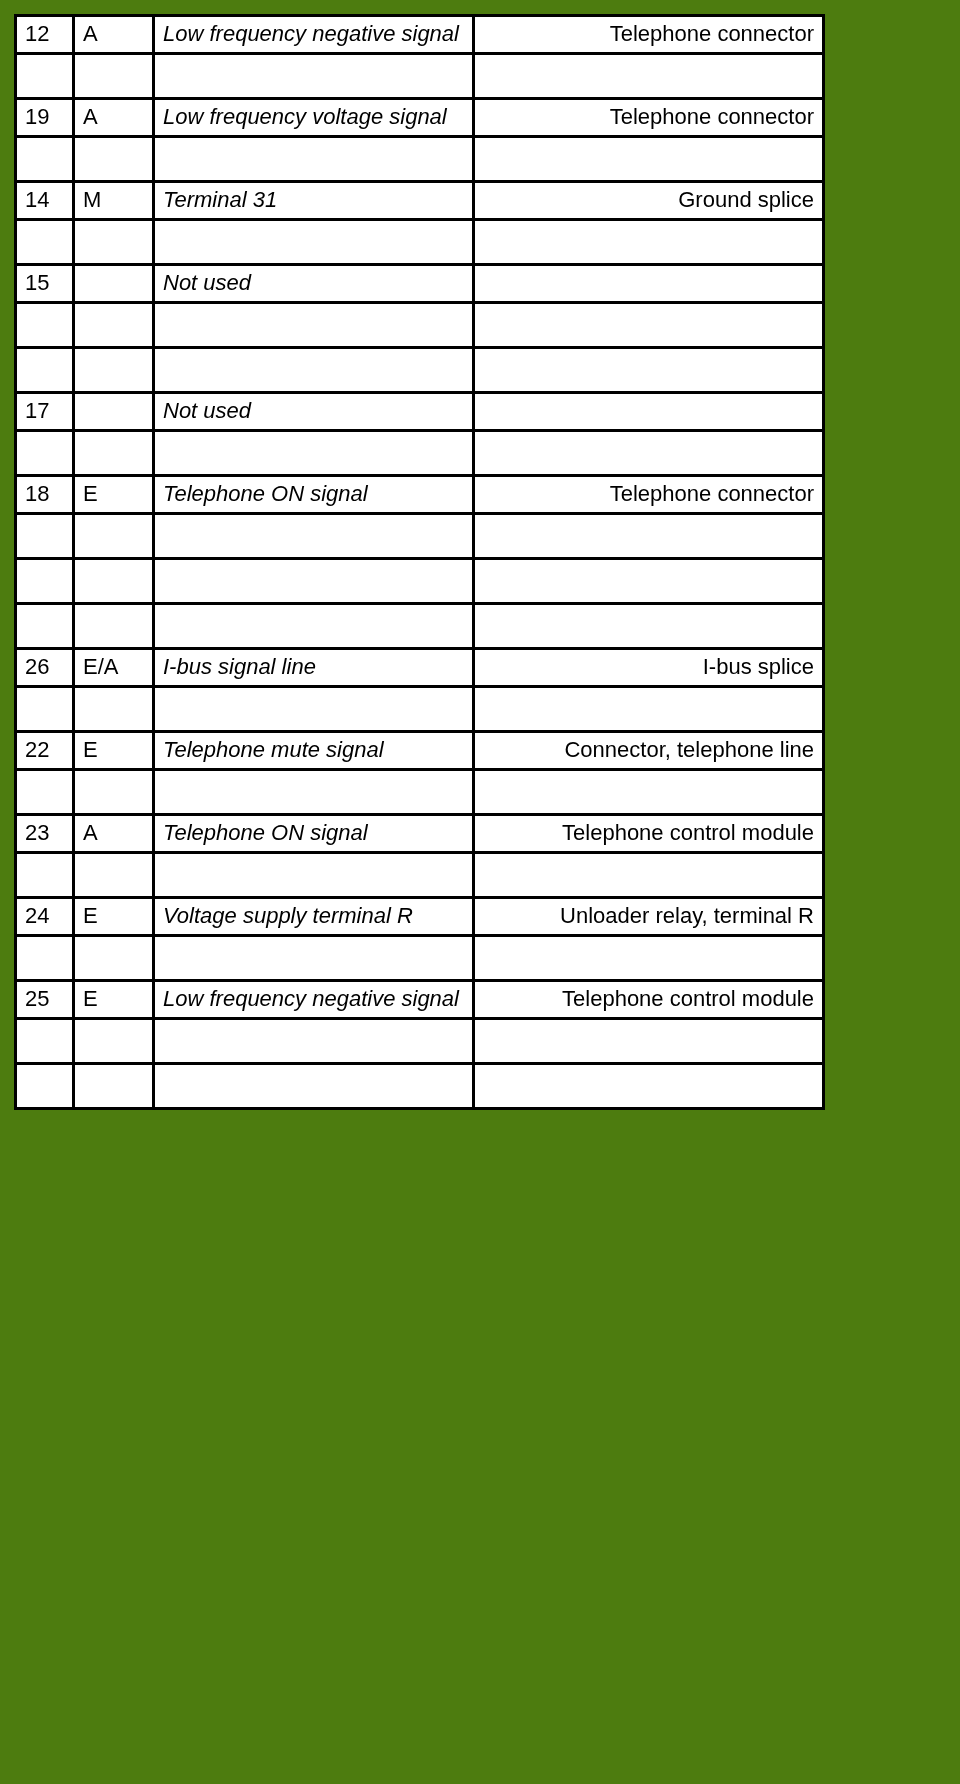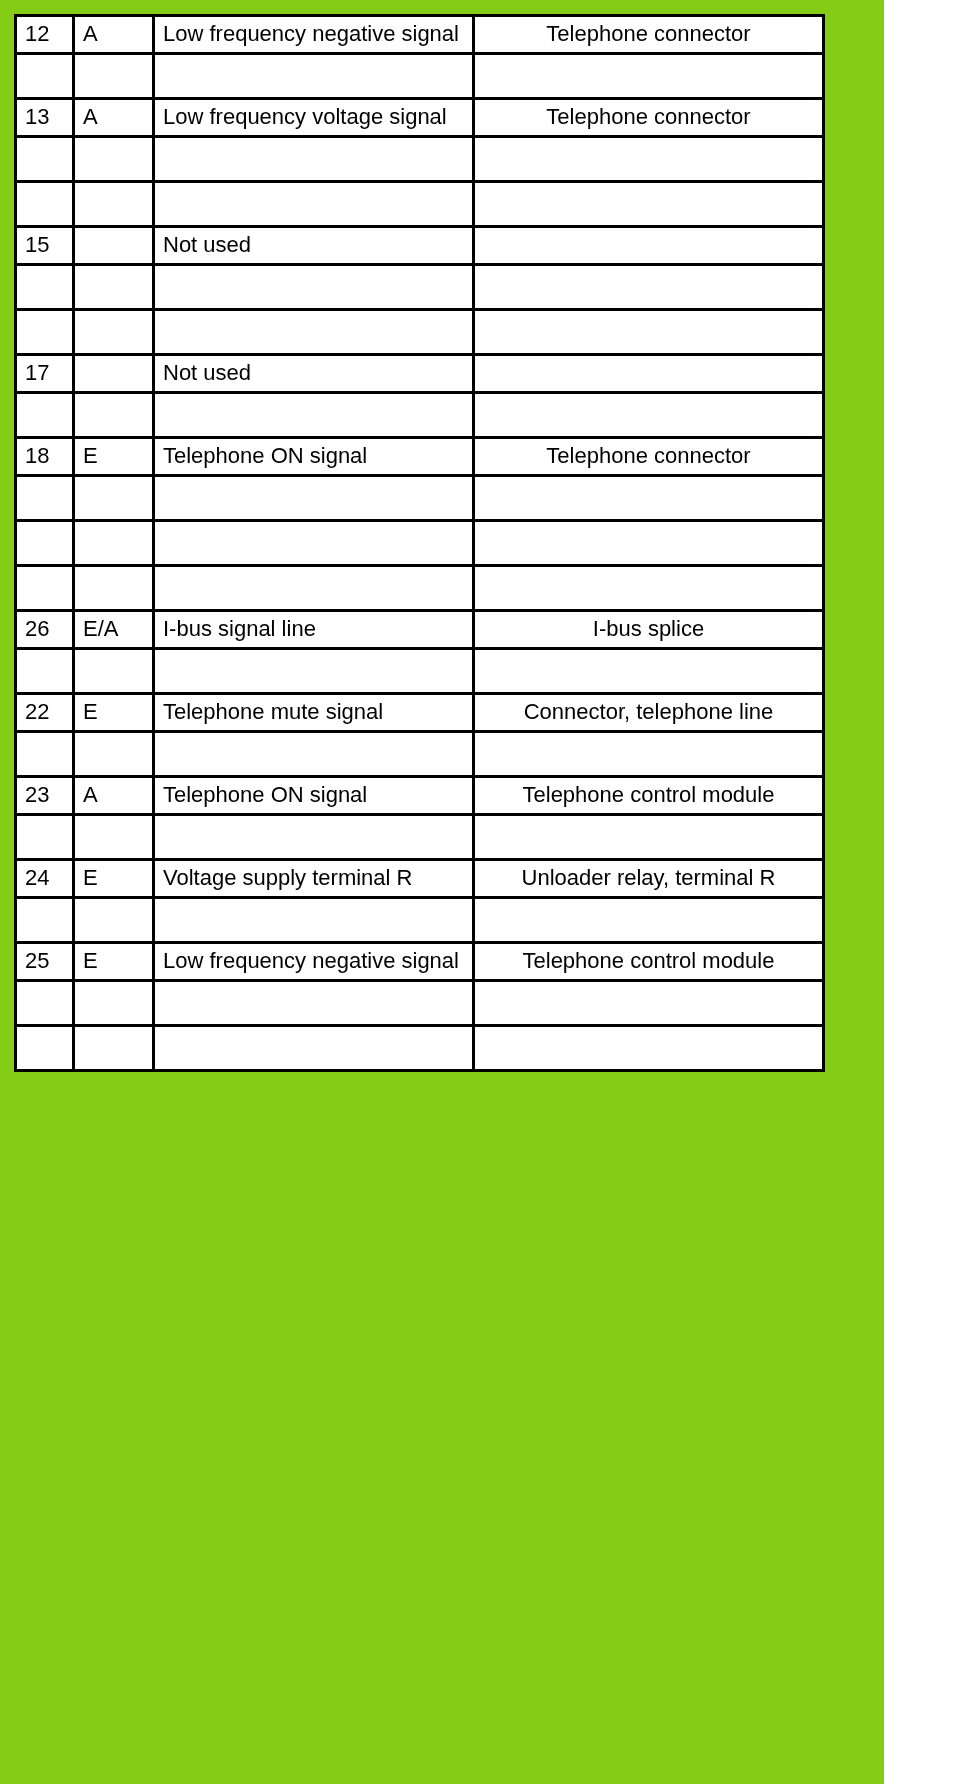--- a/index.html
+++ b/index.html
@@ -8,23 +8,23 @@
     background: #ffffff;
   }
   body {
     width: 960px;
     height: 1784px;
     font-family: "Liberation Sans", sans-serif;
     color: #000000;
   }
   #sheet {
     position: relative;
-    width: 884px;
+    width: 960px;
     height: 1784px;
-    background: #84cc16;
+    background: #4d7c0f;
   }
   table.pinout {
     border-collapse: collapse;
     table-layout: fixed;
     position: absolute;
     left: 14px;
     top: 14px;
     width: 808px;
   }
   table.pinout col.c-pin   { width: 58px; }
@@ -42,22 +42,22 @@
     box-sizing: border-box;
     background: #ffffff;
   }
   
   table.pinout tr.spacer td {
     height: 45px;
   }
   
   td.pin   { text-align: left; }
   td.type  { text-align: left; }
-  td.desc  { text-align: left; }
-  td.dest  { text-align: center; }
+  td.desc  { text-align: left; font-style: italic; }
+  td.dest  { text-align: right; }
 </style>
 </head>
 <body>
 
 <div id="sheet">
   <table class="pinout">
     <colgroup>
       <col class="c-pin">
       <col class="c-type">
       <col class="c-desc">
@@ -70,30 +70,36 @@
           <td class="desc">Low frequency negative signal</td>
           <td class="dest">Telephone connector</td>
         </tr>
         <tr class="spacer">
           <td></td>
           <td></td>
           <td></td>
           <td></td>
         </tr>
         <tr>
-          <td class="pin">13</td>
+          <td class="pin">19</td>
           <td class="type">A</td>
           <td class="desc">Low frequency voltage signal</td>
           <td class="dest">Telephone connector</td>
         </tr>
         <tr class="spacer">
           <td></td>
           <td></td>
           <td></td>
           <td></td>
+        </tr>
+        <tr>
+          <td class="pin">14</td>
+          <td class="type">M</td>
+          <td class="desc">Terminal 31</td>
+          <td class="dest">Ground splice</td>
         </tr>
         <tr class="spacer">
           <td></td>
           <td></td>
           <td></td>
           <td></td>
         </tr>
         <tr>
           <td class="pin">15</td>
           <td class="type"></td>

